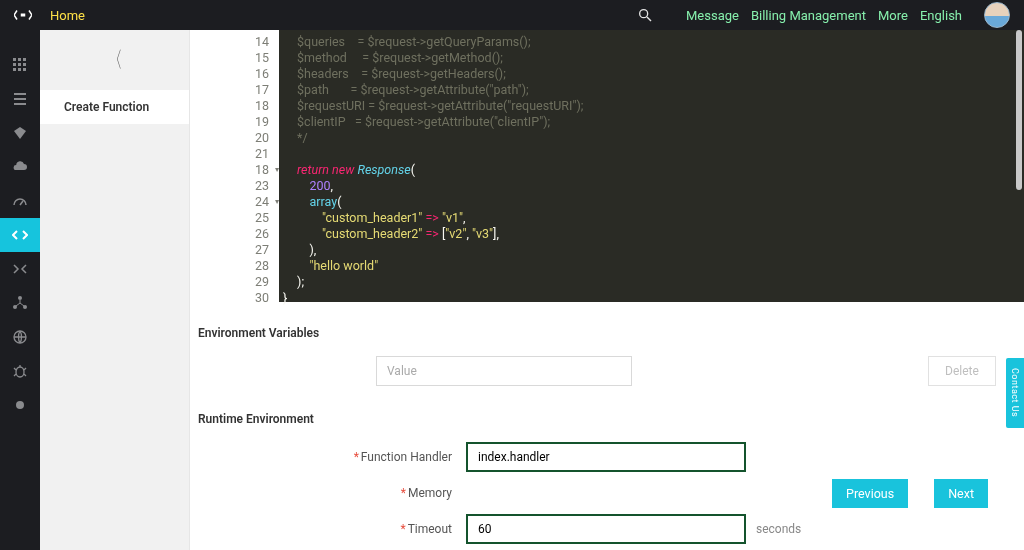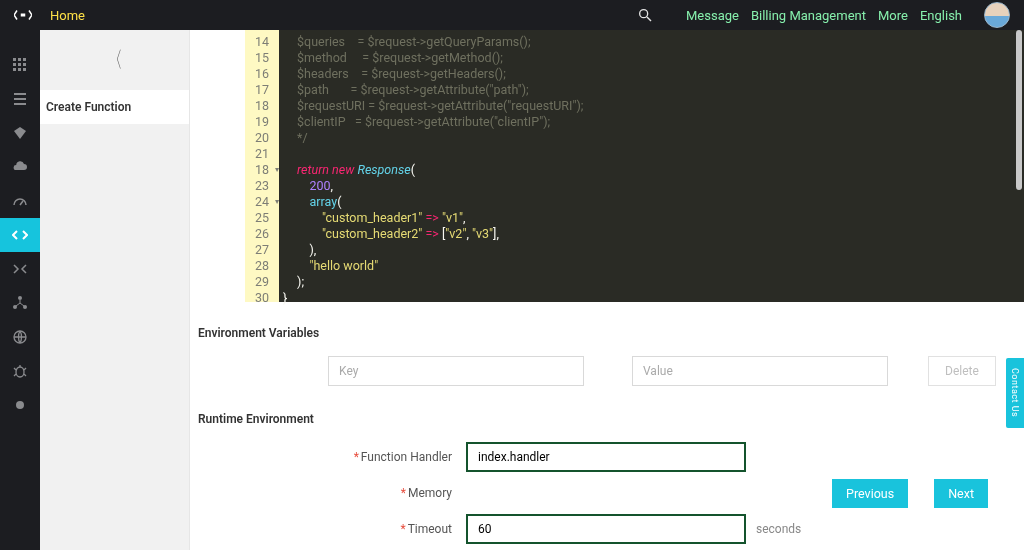--- a/index.html
+++ b/index.html
@@ -18,28 +18,28 @@
   
   .rail { position: absolute; top: 30px; left: 0; bottom: 0; width: 40px; background: #1c1d21; display: flex; flex-direction: column; align-items: center; padding-top: 18px; }
   .rail .ritem { width: 40px; height: 34px; display: flex; align-items: center; justify-content: center; color: #8a8b8e; }
   .rail .ritem.active { background: #16c4dd; color: #fff; }
   .rail .ritem svg { width: 16px; height: 16px; }
 
   
   .panel2 { position: absolute; top: 30px; left: 40px; bottom: 0; width: 150px; background: #f1f1f1; border-right: 1px solid #e6e6e6; }
   .panel2 .back { height: 60px; display:flex; align-items:center; justify-content:center; }
   .panel2 .back span { font-size: 22px; color: #666; transform: scaleX(0.7); }
-  .panel2 .cf { background:#fff; font-size:12px; font-weight:600; color:#333; padding: 10px 6px; }
+  .panel2 .cf { background:#fff; font-size:12px; font-weight:600; color:#333; padding: 10px 24px; }
 
   
   .main { position:absolute; top:30px; left:190px; right:0; bottom:0; overflow:hidden; }
 
   
   .editor { background:#2a2b25; color:#ccc; font-family: "SFMono-Regular",Consolas,Menlo,monospace; font-size:12.5px; line-height:16px; display:flex; height:272px; margin-left:55px; }
-  .gutter { background:#fef9c3; padding: 4px 10px 4px 10px; text-align:right; color:#7d7e76; user-select:none; }
+  .gutter { background:#ffffff; padding: 4px 10px 4px 10px; text-align:right; color:#7d7e76; user-select:none; }
   .gutter .ln { height:16px; position:relative; }
   .gutter .fold::after { content:"▸"; position:absolute; right:-10px; font-size:8px; color:#7d7e76; transform: rotate(90deg); }
   .codebody { padding:4px 0 4px 18px; white-space:pre; }
   .tok-dim { color:#6f705f; }
   .tok-kw  { color:#f92672; font-style:italic; }
   .tok-ty  { color:#63d3e9; font-style:italic; }
   .tok-num { color:#ae81ff; }
   .tok-fn  { color:#63d3e9; }
   .tok-str { color:#e6db74; }
   .tok-op  { color:#f92672; }
@@ -205,21 +205,20 @@
         <div class="ln">29</div>
         <div class="ln">30</div>
       </div>
     <div class="codebody" id="codebody"><div style="height: 16px;"><span class="tok-dim">$queries    = $request-&gt;getQueryParams();</span></div><div style="height: 16px;"><span class="tok-dim">$method     = $request-&gt;getMethod();</span></div><div style="height: 16px;"><span class="tok-dim">$headers    = $request-&gt;getHeaders();</span></div><div style="height: 16px;"><span class="tok-dim">$path       = $request-&gt;getAttribute("path");</span></div><div style="height: 16px;"><span class="tok-dim">$requestURI = $request-&gt;getAttribute("requestURI");</span></div><div style="height: 16px;"><span class="tok-dim">$clientIP   = $request-&gt;getAttribute("clientIP");</span></div><div style="height: 16px;"><span class="tok-dim">*/</span></div><div style="height: 16px;"></div><div style="height: 16px;"><span class="tok-kw">return</span> <span class="tok-kw">new</span> <span class="tok-ty">Response</span><span class="tok-pl">(</span></div><div style="height: 16px;">    <span class="tok-num">200</span><span class="tok-pl">,</span></div><div style="height: 16px;">    <span class="tok-fn">array</span><span class="tok-pl">(</span></div><div style="height: 16px;">        <span class="tok-str">"custom_header1"</span> <span class="tok-op">=&gt;</span> <span class="tok-str">"v1"</span><span class="tok-pl">,</span></div><div style="height: 16px;">        <span class="tok-str">"custom_header2"</span> <span class="tok-op">=&gt;</span> <span class="tok-pl">[</span><span class="tok-str">"v2"</span><span class="tok-pl">, </span><span class="tok-str">"v3"</span><span class="tok-pl">],</span></div><div style="height: 16px;">    <span class="tok-pl">),</span></div><div style="height: 16px;">    <span class="tok-str">"hello world"</span></div><div style="height: 16px;"><span class="tok-pl">);</span></div><div style="height: 16px;"><span class="tok-pl" style="margin-left:-14px">}</span></div></div>
   </div>
 
   <div class="formarea">
     <div class="section-title">Environment Variables</div>
     <div class="envrow">
       <div class="spacer-col"></div>
-      <input class="env-key" placeholder="Key" style="">
       <div class="env-gap"></div>
       <input class="env-val" placeholder="Value" style="">
       <button class="btn-delete">Delete</button>
     </div>
 
     <div class="section-title">Runtime Environment</div>
 
     <div class="field">
       <div class="lbl"><span class="req">*</span><span>Function Handler</span></div>
       <input type="text" value="index.handler" style="">

